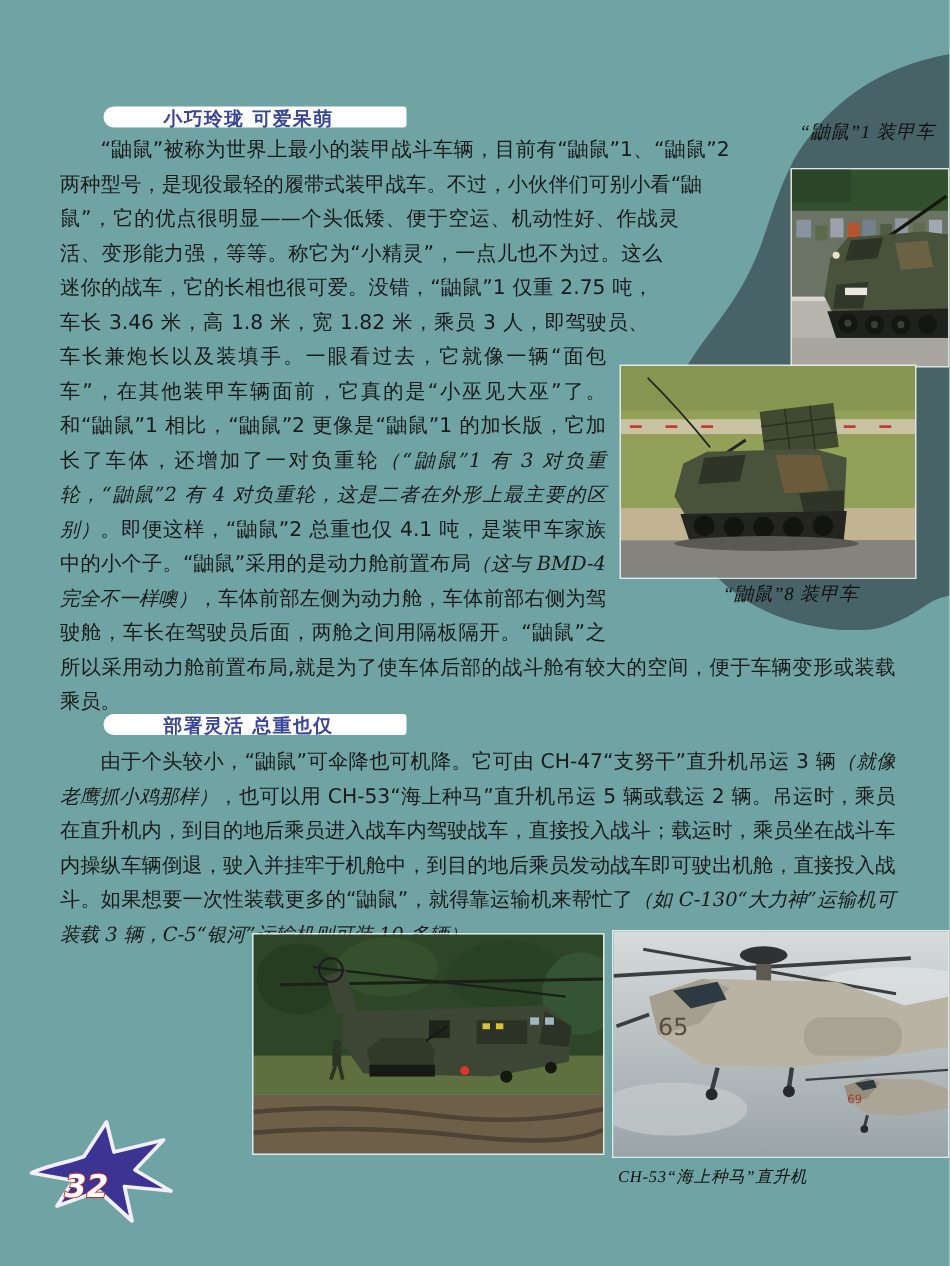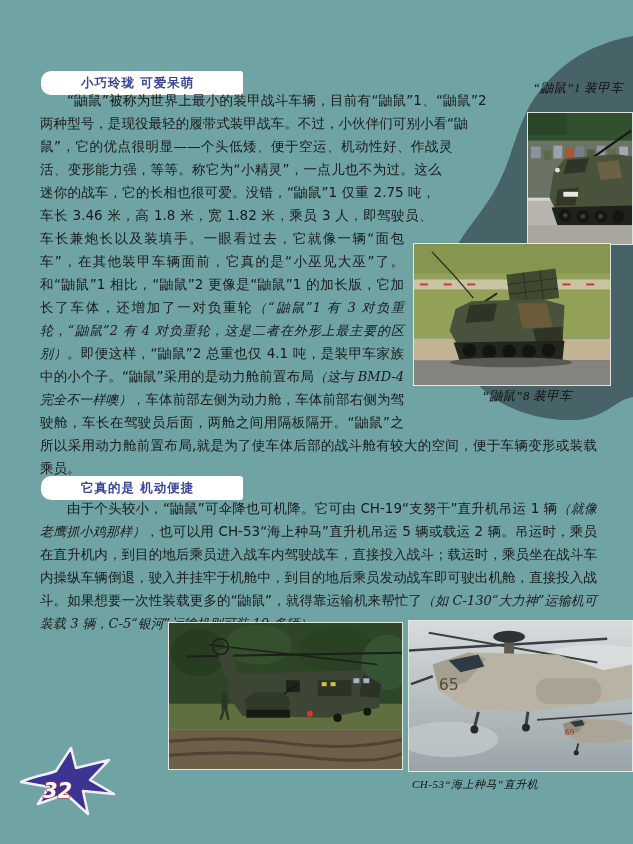--- a/index.html
+++ b/index.html
@@ -6,23 +6,23 @@
   .page{
     position:relative;
     width:633px;height:844px;
     background:#6fa3a4;
     overflow:hidden;
     font-family:"DejaVu Sans","Liberation Sans",sans-serif;
     color:#1a1a1a;
   }
   .blob{position:absolute;left:420px;top:18px;width:213px;height:404px;}
   .header-pill{
-    position:absolute;left:41px;height:24px;width:162px;
+    position:absolute;left:69px;height:14px;width:162px;
     background:#ffffff;border-radius:10px 3px 3px 10px;
-    display:flex;align-items:center;
+    display:flex;align-items:flex-start;
     padding-left:40px;box-sizing:content-box;
   }
   .header-pill span{
     font-size:12.5px;font-weight:bold;letter-spacing:1px;
     color:#3a4697;white-space:nowrap;
   }
   .pill-1{top:71px;}
   .pill-2{top:476px;}
   .para{
     font-size:13.5px;line-height:23px;
@@ -149,25 +149,25 @@
         <circle cx="116" cy="109" r="7" fill="#121410"></circle>
         <circle cx="136" cy="108" r="7" fill="#121410"></circle>
         <ellipse cx="98" cy="120" rx="62" ry="5" fill="#5a5852"></ellipse>
       </g>
     </svg>
   </div>
 
   <div class="caption cap-2">“鼬鼠”8 装甲车</div>
 
   <div class="header-pill pill-2">
-    <span>它真的是 机动便捷</span>
+    <span>部署灵活 总重也仅</span>
   </div>
 
   <div class="content-2">
-    <p class="para"><span>由于个头较小，“鼬鼠”可伞降也可机降。它可由 CH-19“支努干”直升机吊运 1 辆</span><span class="kai">（就像老鹰抓小鸡那样）</span><span>，也可以用 CH-53“海上种马”直升机吊运 5 辆或载运 2 辆。吊运时，乘员在直升机内，到目的地后乘员进入战车内驾驶战车，直接投入战斗；载运时，乘员坐在战斗车内操纵车辆倒退，驶入并挂牢于机舱中，到目的地后乘员发动战车即可驶出机舱，直接投入战斗。如果想要一次性装载更多的“鼬鼠”，就得靠运输机来帮忙了</span><span class="kai">（如 C-130“大力神”运输机可装载 3 辆，C-5“银河”运输机则可装 10 多辆）</span><span>。</span></p>
+    <p class="para"><span>由于个头较小，“鼬鼠”可伞降也可机降。它可由 CH-47“支努干”直升机吊运 3 辆</span><span class="kai">（就像老鹰抓小鸡那样）</span><span>，也可以用 CH-53“海上种马”直升机吊运 5 辆或载运 2 辆。吊运时，乘员在直升机内，到目的地后乘员进入战车内驾驶战车，直接投入战斗；载运时，乘员坐在战斗车内操纵车辆倒退，驶入并挂牢于机舱中，到目的地后乘员发动战车即可驶出机舱，直接投入战斗。如果想要一次性装载更多的“鼬鼠”，就得靠运输机来帮忙了</span><span class="kai">（如 C-130“大力神”运输机可装载 3 辆，C-5“银河”运输机则可装 10 多辆）</span><span>。</span></p>
   </div>
 
   <div class="photo photo-3">
     <svg viewBox="0 0 235 148" preserveAspectRatio="none">
       <rect x="0" y="0" width="235" height="82" fill="#2e4527"></rect>
       <ellipse cx="30" cy="30" rx="28" ry="24" fill="#263d21"></ellipse>
       <ellipse cx="90" cy="22" rx="34" ry="20" fill="#35502c"></ellipse>
       <ellipse cx="170" cy="28" rx="40" ry="24" fill="#2a4224"></ellipse>
       <ellipse cx="220" cy="40" rx="26" ry="28" fill="#355433"></ellipse>
       <rect x="0" y="82" width="235" height="26" fill="#5f7040"></rect>

